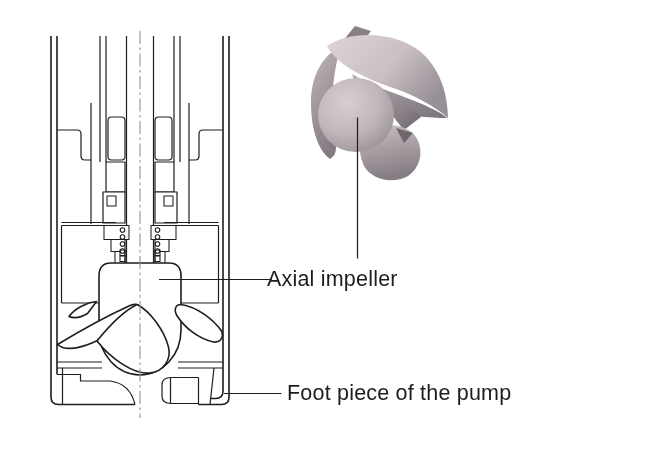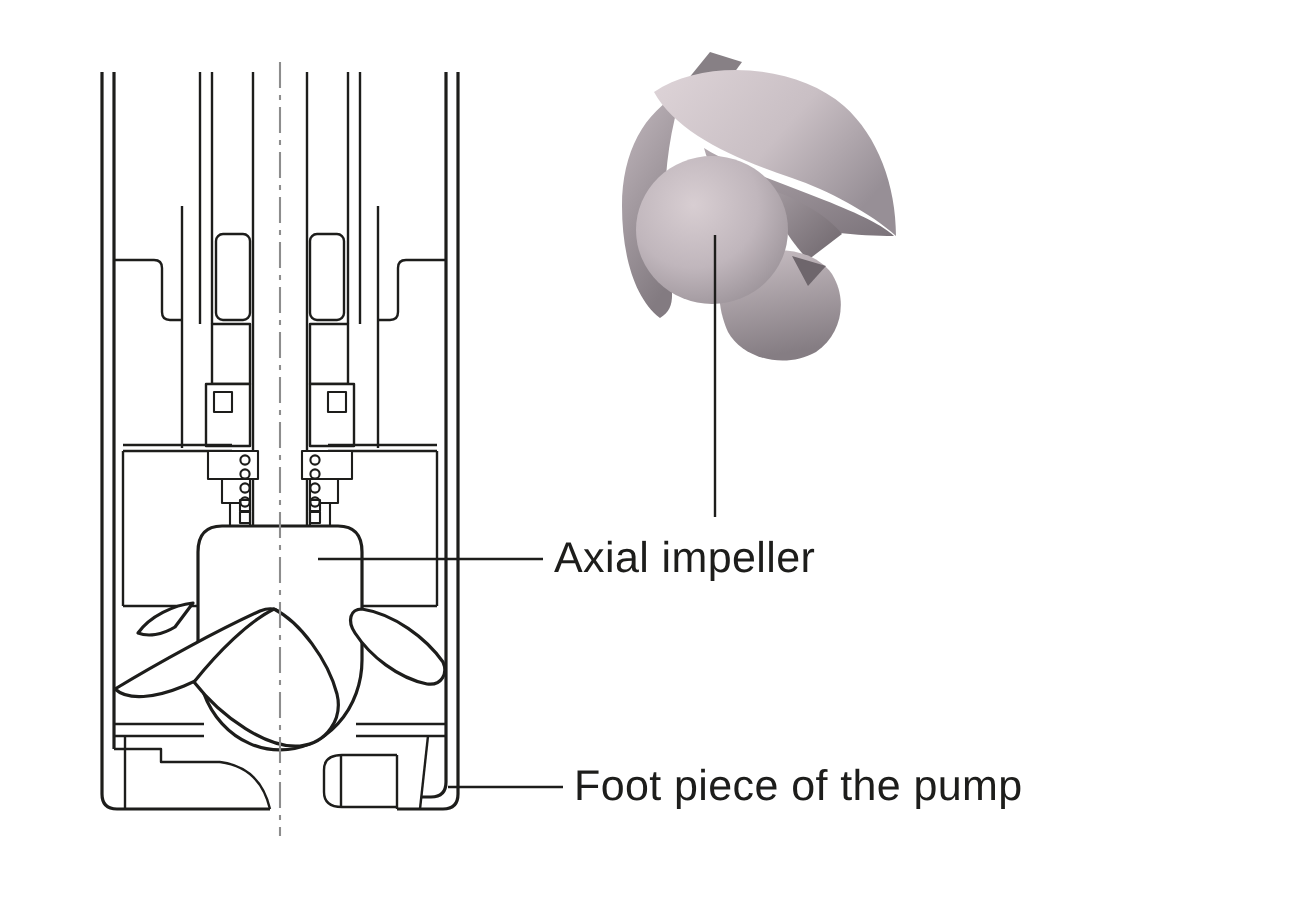--- a/index.html
+++ b/index.html
@@ -21,21 +21,21 @@
               stroke-dasharray:13 3.5 2.5 3.5;}
   .leader{stroke:var(--line,#1d1d1b);stroke-width:1.2px;fill:none;}
   .label{
     position:absolute;
     font-size:21.5px;
     line-height:22px;
     letter-spacing:0.2px;
     color:var(--label-text,#1d1d1b);
     white-space:nowrap;
   }
-  .label-axial{left:277px;top:268px;}
+  .label-axial{left:267px;top:268px;}
   .label-foot{left:287px;top:382px;}
 </style>
 </head>
 <body>
 
 <div class="stage">
 
   <svg width="648" height="450" viewBox="0 0 648 450">
     <defs>
       <linearGradient id="g-fin" x1="0" y1="0" x2="0.4" y2="1">

